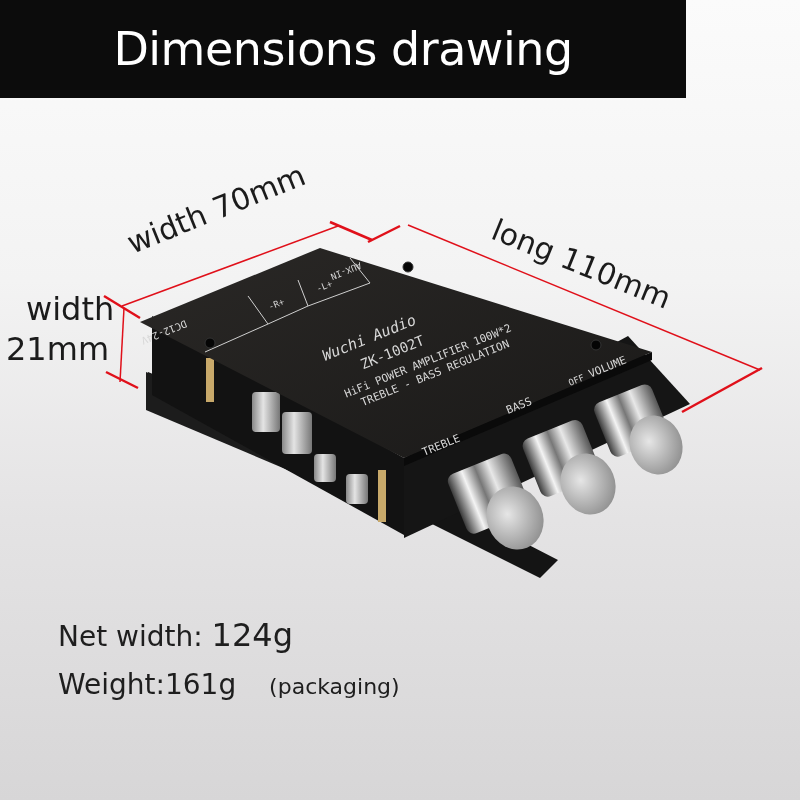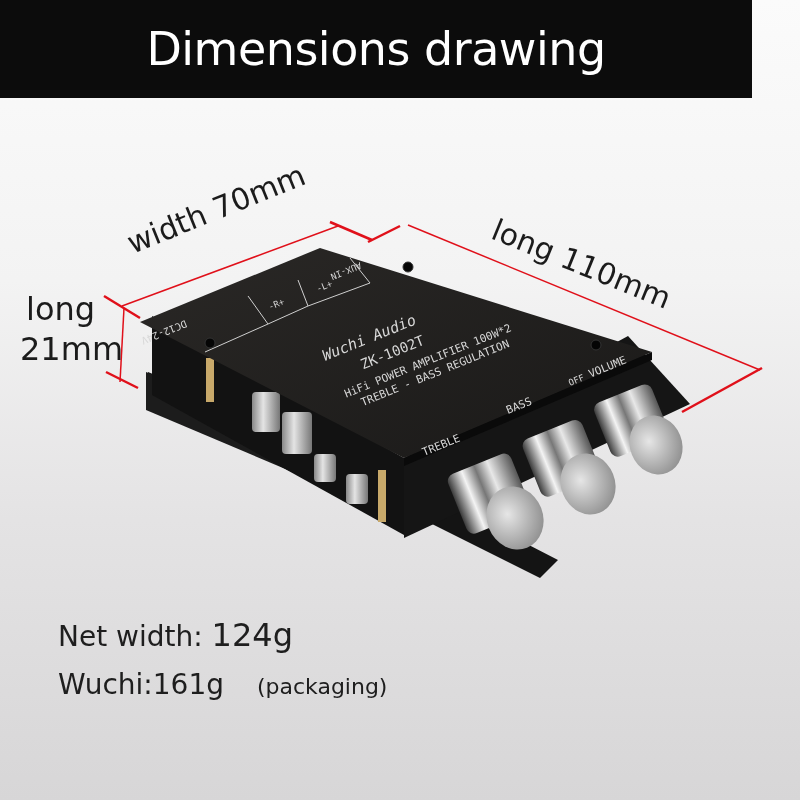--- a/index.html
+++ b/index.html
@@ -1,19 +1,19 @@
 <!DOCTYPE html>
 <html><head>
 <meta charset="utf-8">
 <style>
   html,body{margin:0;padding:0;}
   body{width:800px;height:800px;position:relative;overflow:hidden;
     background:linear-gradient(180deg,#fbfbfb 0%,#f3f3f3 35%,#e4e3e4 65%,#d7d6d7 100%);
     font-family:"DejaVu Sans","Liberation Sans",sans-serif;}
-  .titlebar{position:absolute;left:0;top:0;width:752px;height:98px;background:#0c0c0c;
+  .titlebar{position:absolute;left:0;top:0;width:686px;height:98px;background:#0c0c0c;
     display:flex;align-items:center;justify-content:center;}
   .title{color:#fff;font-size:46px;font-weight:400;letter-spacing:-0.5px;font-family:"DejaVu Sans",sans-serif;}
   .dim-label{position:absolute;color:#1b1b1b;font-size:30px;white-space:nowrap;transform-origin:left top;}
   .weights{position:absolute;left:58px;color:#1e1e1e;white-space:nowrap;}
   .w1{top:616px;font-size:28px;}
   .w1 .num{font-size:32px;margin-top:24px;}
   .w2{top:668px;font-size:28px;}
   .w2 .pk{font-size:22px;margin-left:24px;}
   svg.scene{position:absolute;left:0;top:0;}
   .silk{font-family:"DejaVu Sans Mono",monospace;fill:#d8d8d8;}
@@ -138,22 +138,22 @@
     <line x1="368" y1="242" x2="400" y2="226"></line>
     <line x1="408" y1="225" x2="760" y2="370" stroke-width="1.5"></line>
     <line x1="682" y1="412" x2="762" y2="368"></line>
     <line x1="106" y1="372" x2="138" y2="388"></line>
     <line x1="124" y1="308" x2="120" y2="382" stroke-width="1.5"></line>
   </g>
 </svg>
 
 <div class="dim-label" style="left:122px;top:228px;transform:rotate(-22deg);">width 70mm</div>
 <div class="dim-label" style="left:500px;top:212px;transform:rotate(22deg);">long 110mm</div>
-<div class="dim-label" style="left:26px;top:290px;font-size:32px;">long</div>
-<div class="dim-label" style="left:20px;top:330px;font-size:32px;">21mm</div>
+<div class="dim-label" style="left:26px;top:290px;font-size:32px;">width</div>
+<div class="dim-label" style="left:6px;top:330px;font-size:32px;">21mm</div>
 
 <div class="weights w1">
   <span>Net width: </span><span class="num">124g</span>
 </div>
 <div class="weights w2">
-  <span>Wuchi:161g</span>
+  <span>Weight:161g</span>
   <span class="pk">(packaging)</span>
 </div>
 
 </body></html>

